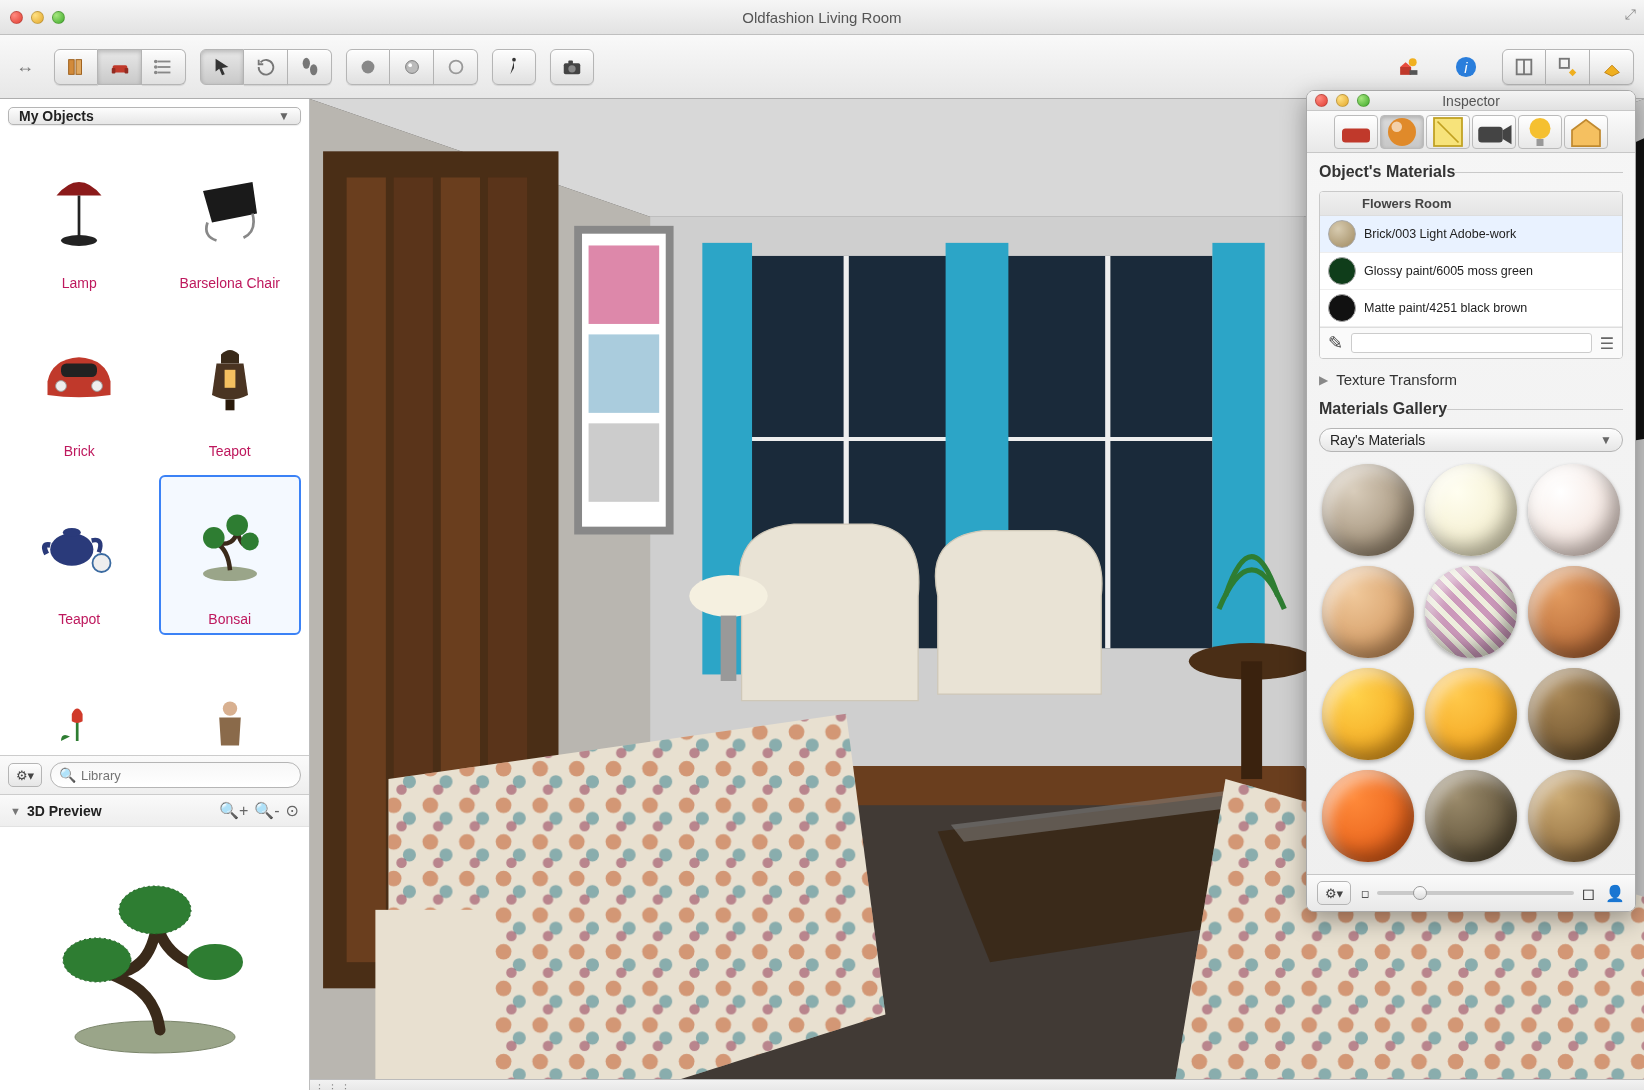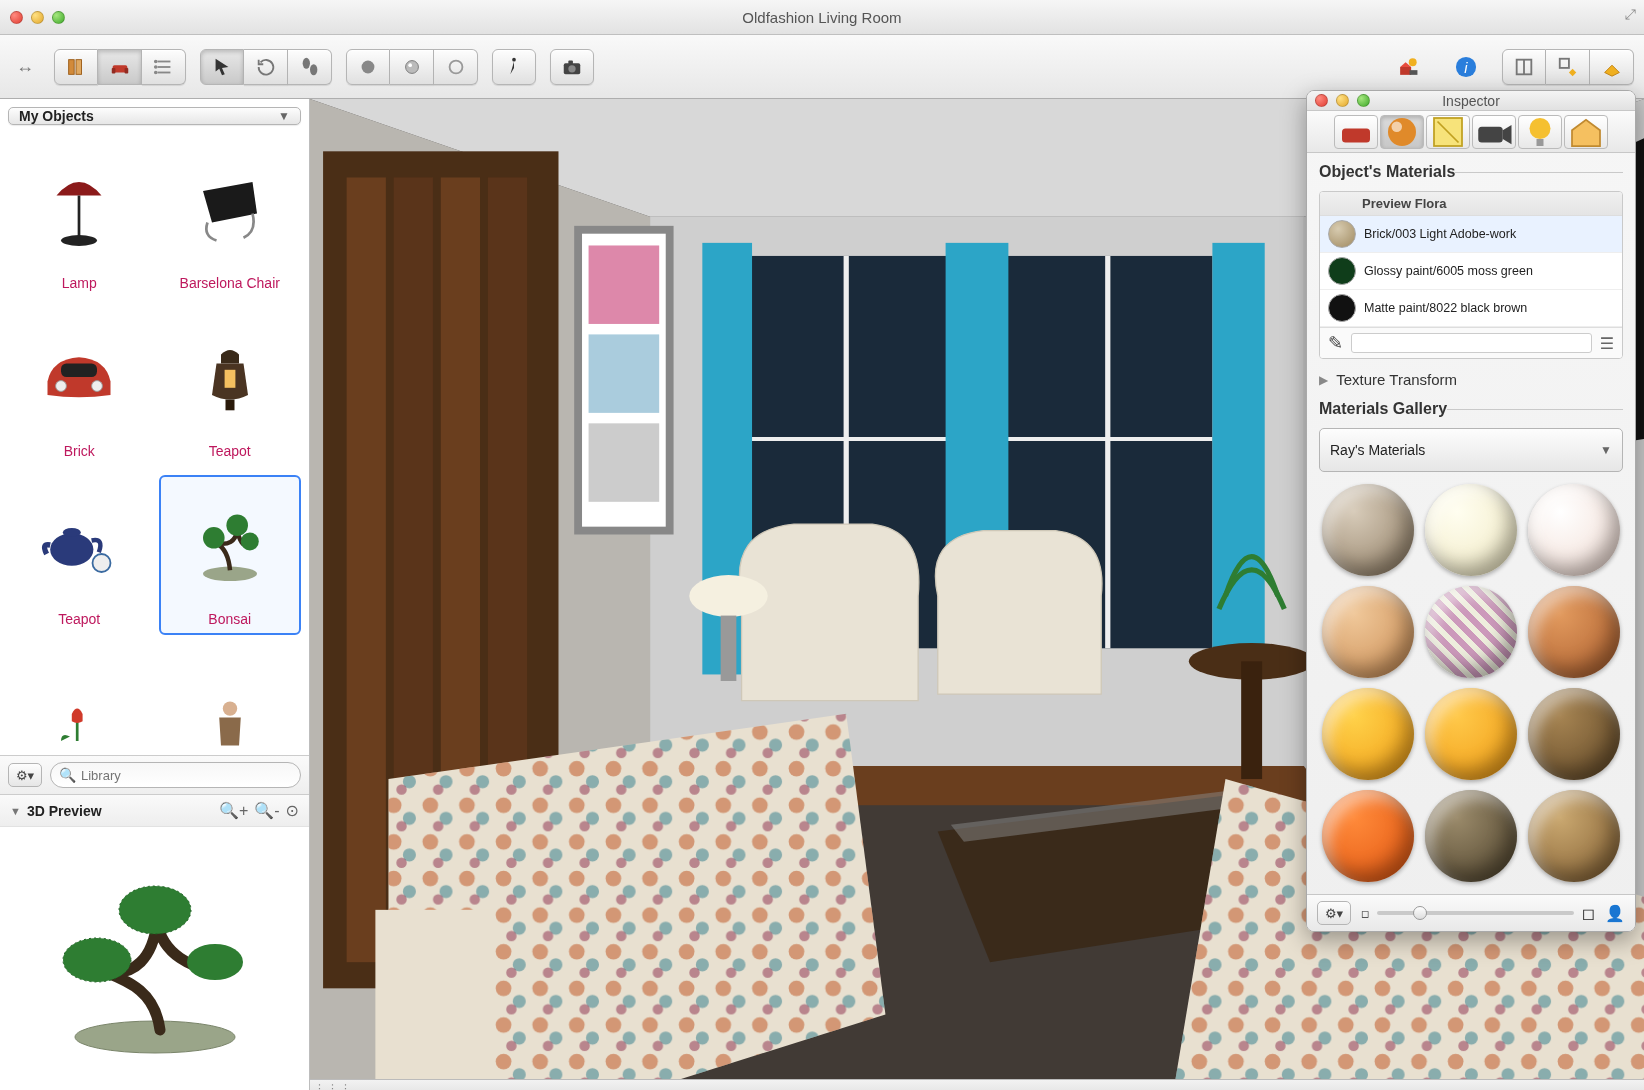--- a/index.html
+++ b/index.html
@@ -82,21 +82,21 @@
 .swatch { width:28px; height:28px; border-radius:50%; border:1px solid #aaa; flex-shrink:0;}
 .matrow .txt { font-size:12.5px; line-height:1.2; }
 .picker-row { display:flex; align-items:center; padding:4px 8px; gap:8px; border-top:1px solid #ddd; background:#fafafa; }
 .picker-row .pick { font-size:18px; color:#444; }
 .picker-row .bar { flex:1; height:20px; border:1px solid #ccc; border-radius:3px; background:#fff;}
 .picker-row .menu { color:#666; font-size:16px;}
 
 .disclosure { display:flex; align-items:center; gap:8px; font-size:15px; color:#333; padding:2px 0;}
 .disclosure .tri { color:#888; font-size:12px;}
 
-.gallery-dd { height:44px; border:1px solid #b5b5b5; border-radius:5px; background:linear-gradient(#fdfdfd,#e6e6e6); display:flex; align-items:center; padding:0 10px; justify-content:space-between; font-size:14px;}
+.gallery-dd { height:24px; border:1px solid #b5b5b5; border-radius:14px; background:linear-gradient(#fdfdfd,#e6e6e6); display:flex; align-items:center; padding:0 10px; justify-content:space-between; font-size:14px;}
 .matgrid { display:grid; grid-template-columns:repeat(3,1fr); gap:10px; padding:2px; }
 .matball { width:92px; height:92px; border-radius:50%; box-shadow: inset -8px -10px 18px rgba(0,0,0,.35), inset 8px 10px 14px rgba(255,255,255,.5), 0 2px 4px rgba(0,0,0,.3); justify-self:center;}
 .b1{background:radial-gradient(circle at 35% 30%,#d7cbb9,#8d7a60);} 
 .b2{background:radial-gradient(circle at 35% 30%,#fffef0,#efe7bf);} 
 .b3{background:radial-gradient(circle at 35% 30%,#fff,#f0d9cf);} 
 .b4{background:radial-gradient(circle at 35% 30%,#f0c89a,#c88a50);} 
 .b5{background:radial-gradient(circle at 35% 30%,#e0d9cc,#a89c88); background-image:repeating-linear-gradient(45deg,#c9b 0 6px,#eed 6px 12px);} 
 .b6{background:radial-gradient(circle at 35% 30%,#e29a5e,#a85a2a);} 
 .b7{background:radial-gradient(circle at 35% 30%,#ffd24a,#f09a12);} 
 .b8{background:radial-gradient(circle at 35% 30%,#ffc94a,#ef9810);} 
@@ -496,32 +496,32 @@
       </div>
   </div>
 
   <div class="insp-body">
     <div class="section-head">
       <span>Object's Materials</span>
         <div class="line"></div>
     </div>
 
     <div class="matlist">
-      <div class="hdr">Preview Flora</div>
+      <div class="hdr">Flowers Room</div>
       <div class="matrow selected">
         <div class="swatch" style="background:radial-gradient(circle at 35% 30%,#d7cbb0,#a08a60)"></div>
         <div class="txt">Brick/003 Light Adobe-work</div>
       </div>
       <div class="matrow">
         <div class="swatch" style="background:#0f3d1a"></div>
         <div class="txt">Glossy paint/6005 moss green</div>
       </div>
       <div class="matrow">
         <div class="swatch" style="background:#111"></div>
-        <div class="txt">Matte paint/8022 black brown</div>
+        <div class="txt">Matte paint/4251 black brown</div>
       </div>
       <div class="picker-row">
         <span class="pick">✎</span>
         <div class="bar"></div>
         <span class="menu">☰</span>
       </div>
     </div>
 
     <div class="disclosure">
       <span class="tri">▶</span>

